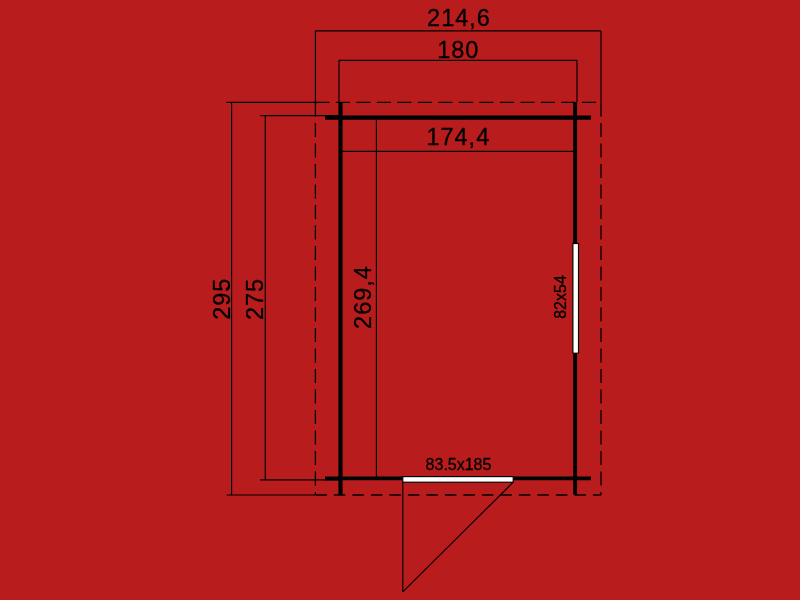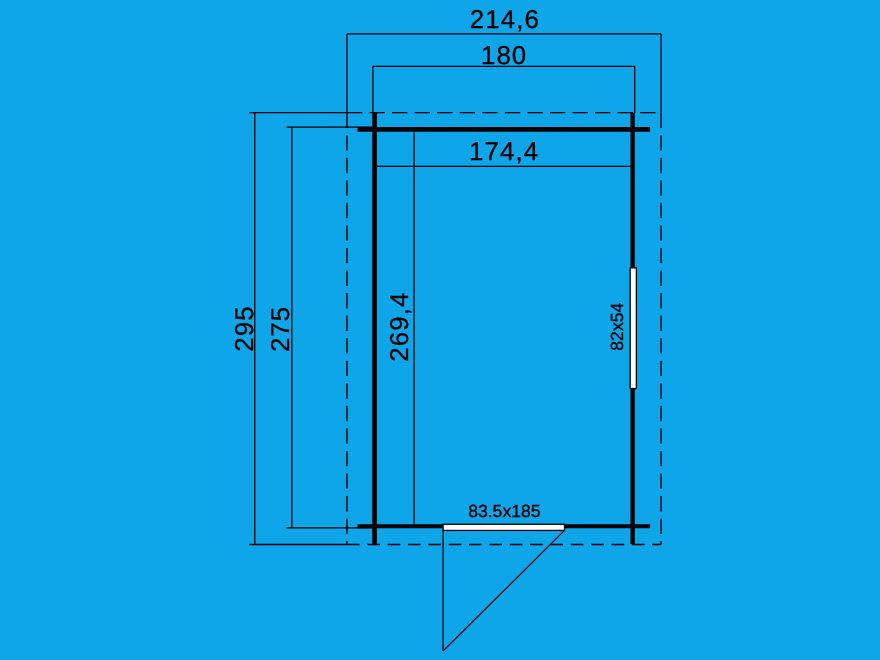--- a/index.html
+++ b/index.html
@@ -1,16 +1,16 @@
 <!DOCTYPE html>
 <html><head>
 <meta charset="utf-8">
 <style>
   html,body{margin:0;padding:0;background:#ffffff;}
-  .stage{position:relative;width:800px;height:600px;background:#0ea5e9;overflow:hidden;
+  .stage{position:relative;width:800px;height:600px;background:#b91c1c;overflow:hidden;
          font-family:"Liberation Sans", sans-serif;}
   svg{position:absolute;left:0;top:0;}
   text{fill:#000000;stroke:#000000;stroke-width:0.3;font-family:"Liberation Sans", sans-serif;}
 </style>
 </head>
 <body>
 
 <div class="stage">
 <svg width="800" height="600" viewBox="0 0 800 600">
 

